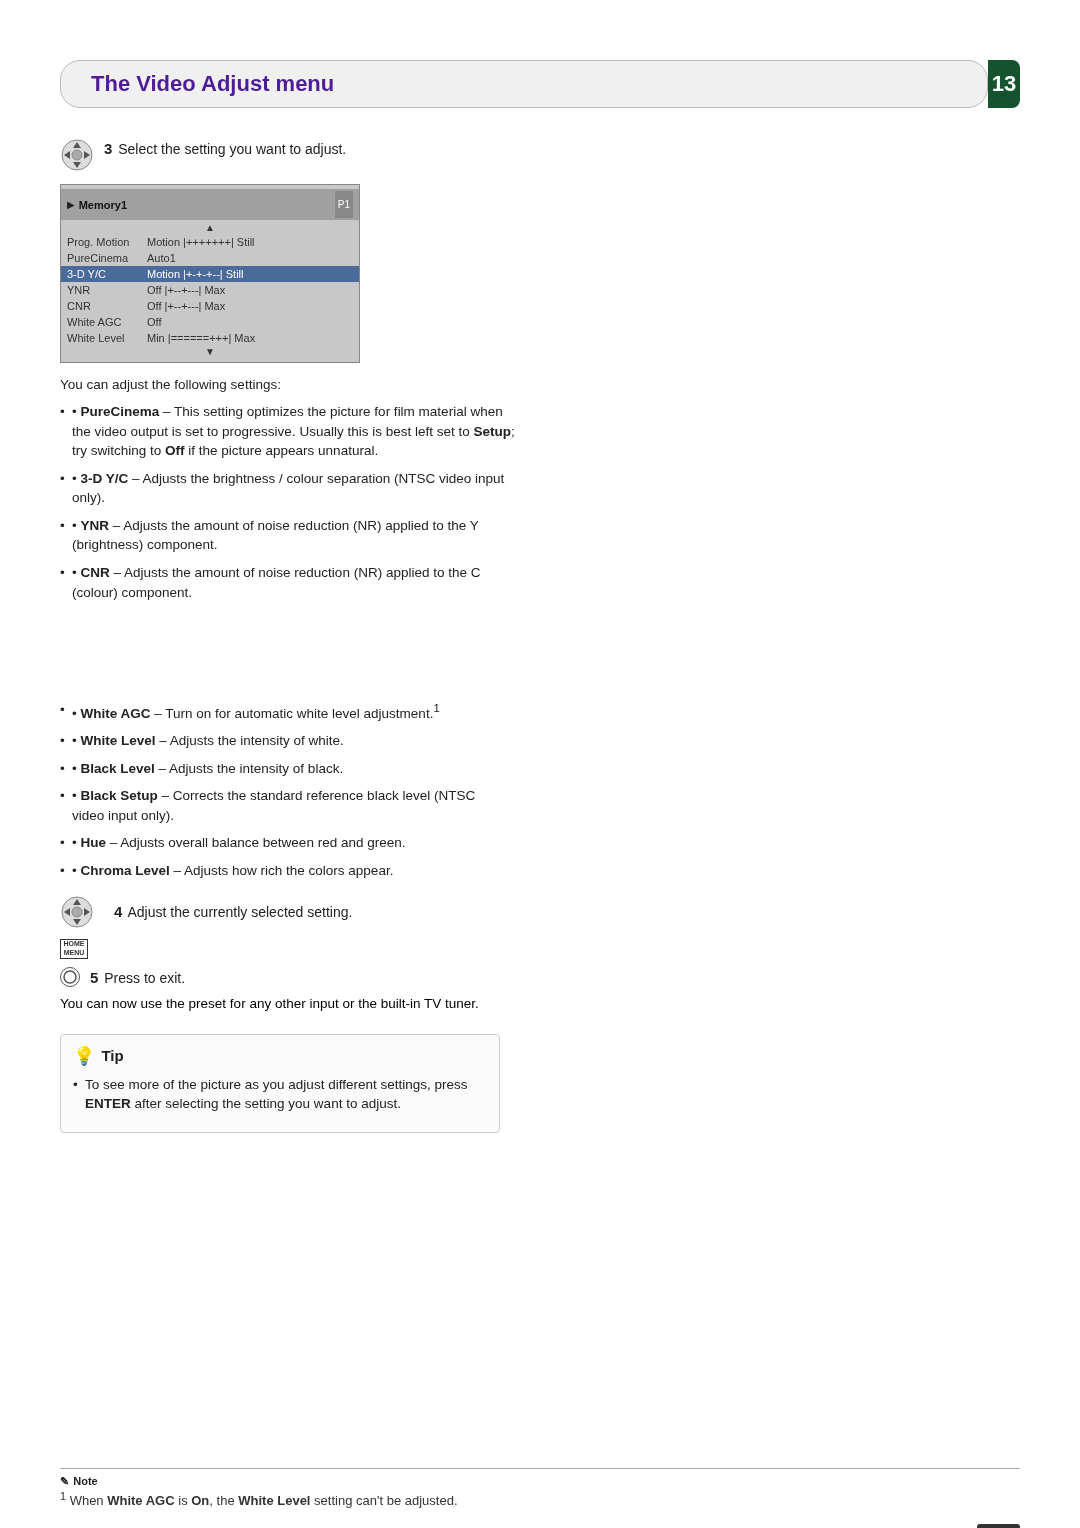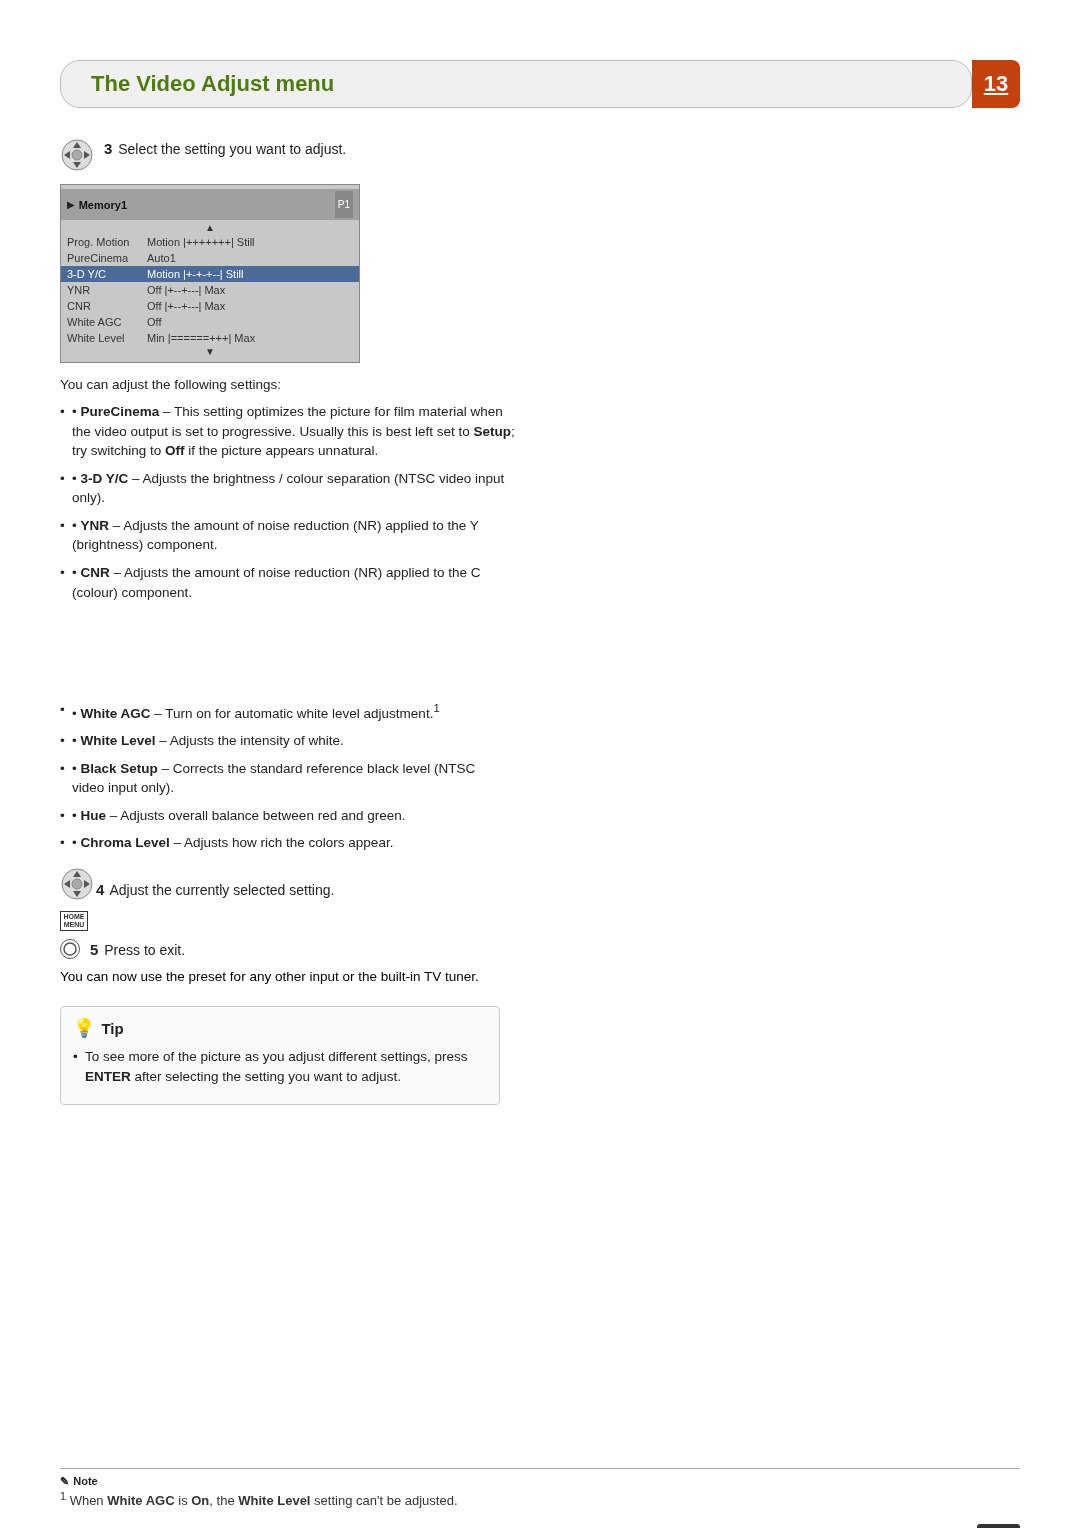--- a/index.html
+++ b/index.html
@@ -33,35 +33,34 @@
       border-radius: 20px;
       padding: 10px 30px;
       flex: 1;
       display: flex;
       align-items: center;
     }
 
     .title-box h1 {
       font-size: 22px;
       font-weight: bold;
-      color: #4d7c0f;
+      color: #4c1d95;
     }
 
     .chapter-badge {
-      background: #c2410c;
+      background: #14532d;
       color: #fff;
       font-size: 22px;
       font-weight: bold;
-      width: 48px;
+      width: 32px;
       display: flex;
       align-items: center;
       justify-content: center;
       border-radius: 0 8px 8px 0;
       margin-left: 0;
-      text-decoration: underline;
     }
 
     
     .main-content {
       display: flex;
       margin: 30px 60px 0 60px;
       gap: 40px;
       flex-direction: column;
     }
 
@@ -197,22 +196,22 @@
       color: #222;
     }
 
     
     .step-section {
       margin-top: 14px;
     }
 
     .step4-row {
       display: flex;
-      align-items: flex-end;
-      gap: 2px;
+      align-items: center;
+      gap: 20px;
       margin-bottom: 8px;
     }
 
     .step5-row {
       display: flex;
       align-items: flex-start;
       gap: 10px;
       margin-bottom: 6px;
     }
 
@@ -410,20 +409,21 @@
         <li>• <strong>YNR</strong> – Adjusts the amount of noise reduction (NR) applied to the Y (brightness) component.</li>
         <li>• <strong>CNR</strong> – Adjusts the amount of noise reduction (NR) applied to the C (colour) component.</li>
       </ul>
     </div>
 
     <div class="right-col">
 
       <ul class="bullet-list" style="margin-top:50px;">
         <li>• <strong>White AGC</strong> – Turn on for automatic white level adjustment.<sup>1</sup></li>
         <li>• <strong>White Level</strong> – Adjusts the intensity of white.</li>
+        <li>• <strong>Black Level</strong> – Adjusts the intensity of black.</li>
         <li>• <strong>Black Setup</strong> – Corrects the standard reference black level (NTSC video input only).</li>
         <li>• <strong>Hue</strong> – Adjusts overall balance between red and green.</li>
         <li>• <strong>Chroma Level</strong> – Adjusts how rich the colors appear.</li>
       </ul>
 
       <div class="step-section">
         <div class="step4-row">
           <div class="dpad-icon">
             <svg class="dpad-svg" viewBox="0 0 34 34">
               <circle cx="17" cy="17" r="15" fill="#ddd" stroke="#888" stroke-width="1"></circle>

